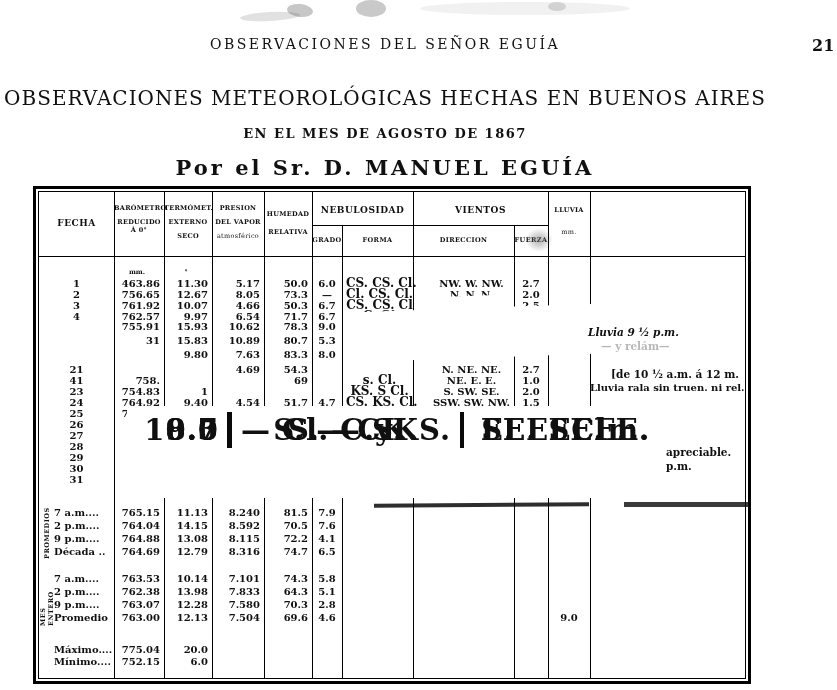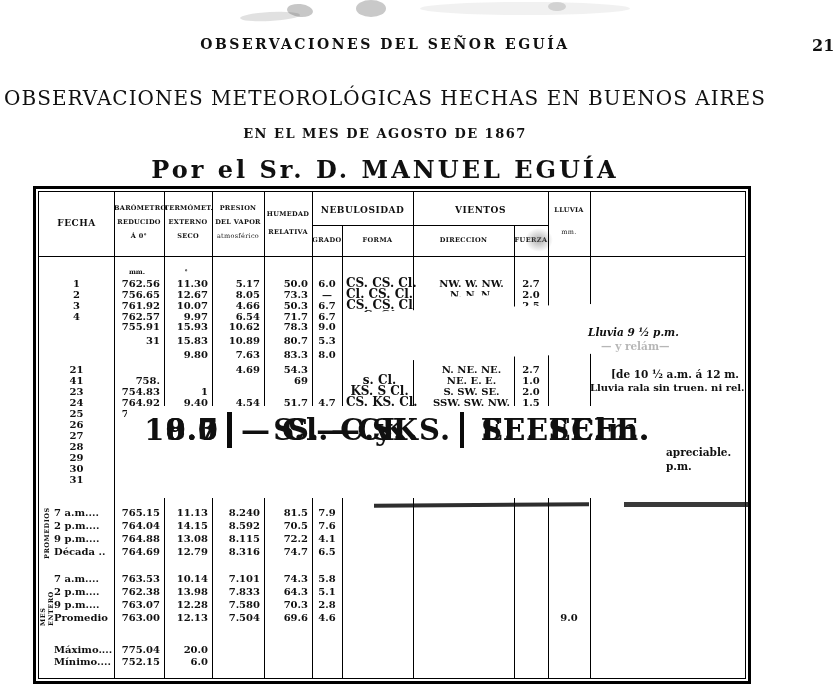--- a/index.html
+++ b/index.html
@@ -1,24 +1,24 @@
 <!DOCTYPE html>
 <html><head>
 <meta charset="utf-8">
 <style>
   html,body{margin:0;padding:0;background:#e8e8e8;}
   .page{position:relative;width:837px;height:690px;background:#ffffff;overflow:hidden;
         font-family:"DejaVu Serif","Liberation Serif",serif;color:#101010;}
   
   .headwrap{position:absolute;left:0;top:0;width:770px;text-align:center;}
-  .running-head{position:absolute;left:0;right:0;top:36px;font-size:14px;font-weight:700;letter-spacing:2.5px;}
+  .running-head{position:absolute;left:0;right:0;top:36px;font-size:14px;font-weight:400;letter-spacing:2.5px;}
   .page-number{position:absolute;left:812px;top:36px;font-size:16px;font-weight:700;}
   .title{position:absolute;left:0;right:0;top:86px;font-size:20px;font-weight:400;letter-spacing:1px;margin:0;}
   .subtitle{position:absolute;left:0;right:0;top:126px;font-size:13px;font-weight:700;letter-spacing:1.5px;}
-  .byline{position:absolute;left:0;right:0;top:155px;font-size:24px;font-weight:700;letter-spacing:3px;}
+  .byline{position:absolute;left:0;right:0;top:155px;font-size:21px;font-weight:700;letter-spacing:3px;}
   
   .smudge{position:absolute;border-radius:50%;}
   
   .obs-table{position:absolute;left:38px;top:191px;width:706px;height:486px;background:#fff;
              border:1px solid #000;box-shadow:0 0 0 2px #fff,0 0 0 5px #000;}
   .thead{position:absolute;left:0;top:0;width:706px;height:64px;border-bottom:1px solid #000;}
   .hcell{position:absolute;text-align:center;font-weight:700;}
   .h-main{font-size:9px;letter-spacing:.5px;}
   .h-small{font-size:6.5px;letter-spacing:.3px;line-height:8px;}
   .h-sub{font-size:6.5px;letter-spacing:.4px;}
@@ -86,21 +86,21 @@
   <div class="page-number">21</div>
 
   <div class="obs-table">
 
     <div class="thead">
       <div class="hcell h-main" style="left:0;width:75px;top:26px;">FECHA</div>
 
       <div class="hcell h-small" style="left:75px;width:50px;top:12px;">
         <div>BARÓMETRO</div>
         <div style="margin-top:6px;">REDUCIDO</div>
-        <div style="margin-top:6px;">Á 0°</div>
+        <div style="">Á 0°</div>
       </div>
 
       <div class="hcell h-small" style="left:125px;width:48px;top:12px;">
         <div>TERMÓMET.</div>
         <div style="margin-top:6px;">EXTERNO</div>
         <div style="margin-top:6px;">SECO</div>
       </div>
 
       <div class="hcell h-small" style="left:173px;width:52px;top:12px;">
         <div>PRESION</div>
@@ -155,21 +155,21 @@
 
     <div class="units">
       <span class="u-baro">mm.</span>
       <span class="u-termo">°</span>
     </div>
 
     <div class="rowgrp g1" style="top:86px;">
 
         <div class="row">
           <span class="cell c-label">1</span>
-          <span class="cell c-baro">762.56</span>
+          <span class="cell c-baro">463.86</span>
           <span class="cell c-termo">11.30</span>
           <span class="cell c-vapor">5.17</span>
           <span class="cell c-hum">50.0</span>
           <span class="cell c-grado">6.0</span>
           <span class="cell c-forma">CS. CS. Cl.</span>
           <span class="cell c-dir">NW. W. NW.</span>
           <span class="cell c-fuerza">2.7</span>
           <span class="cell c-lluvia"></span>
         </div>
 

